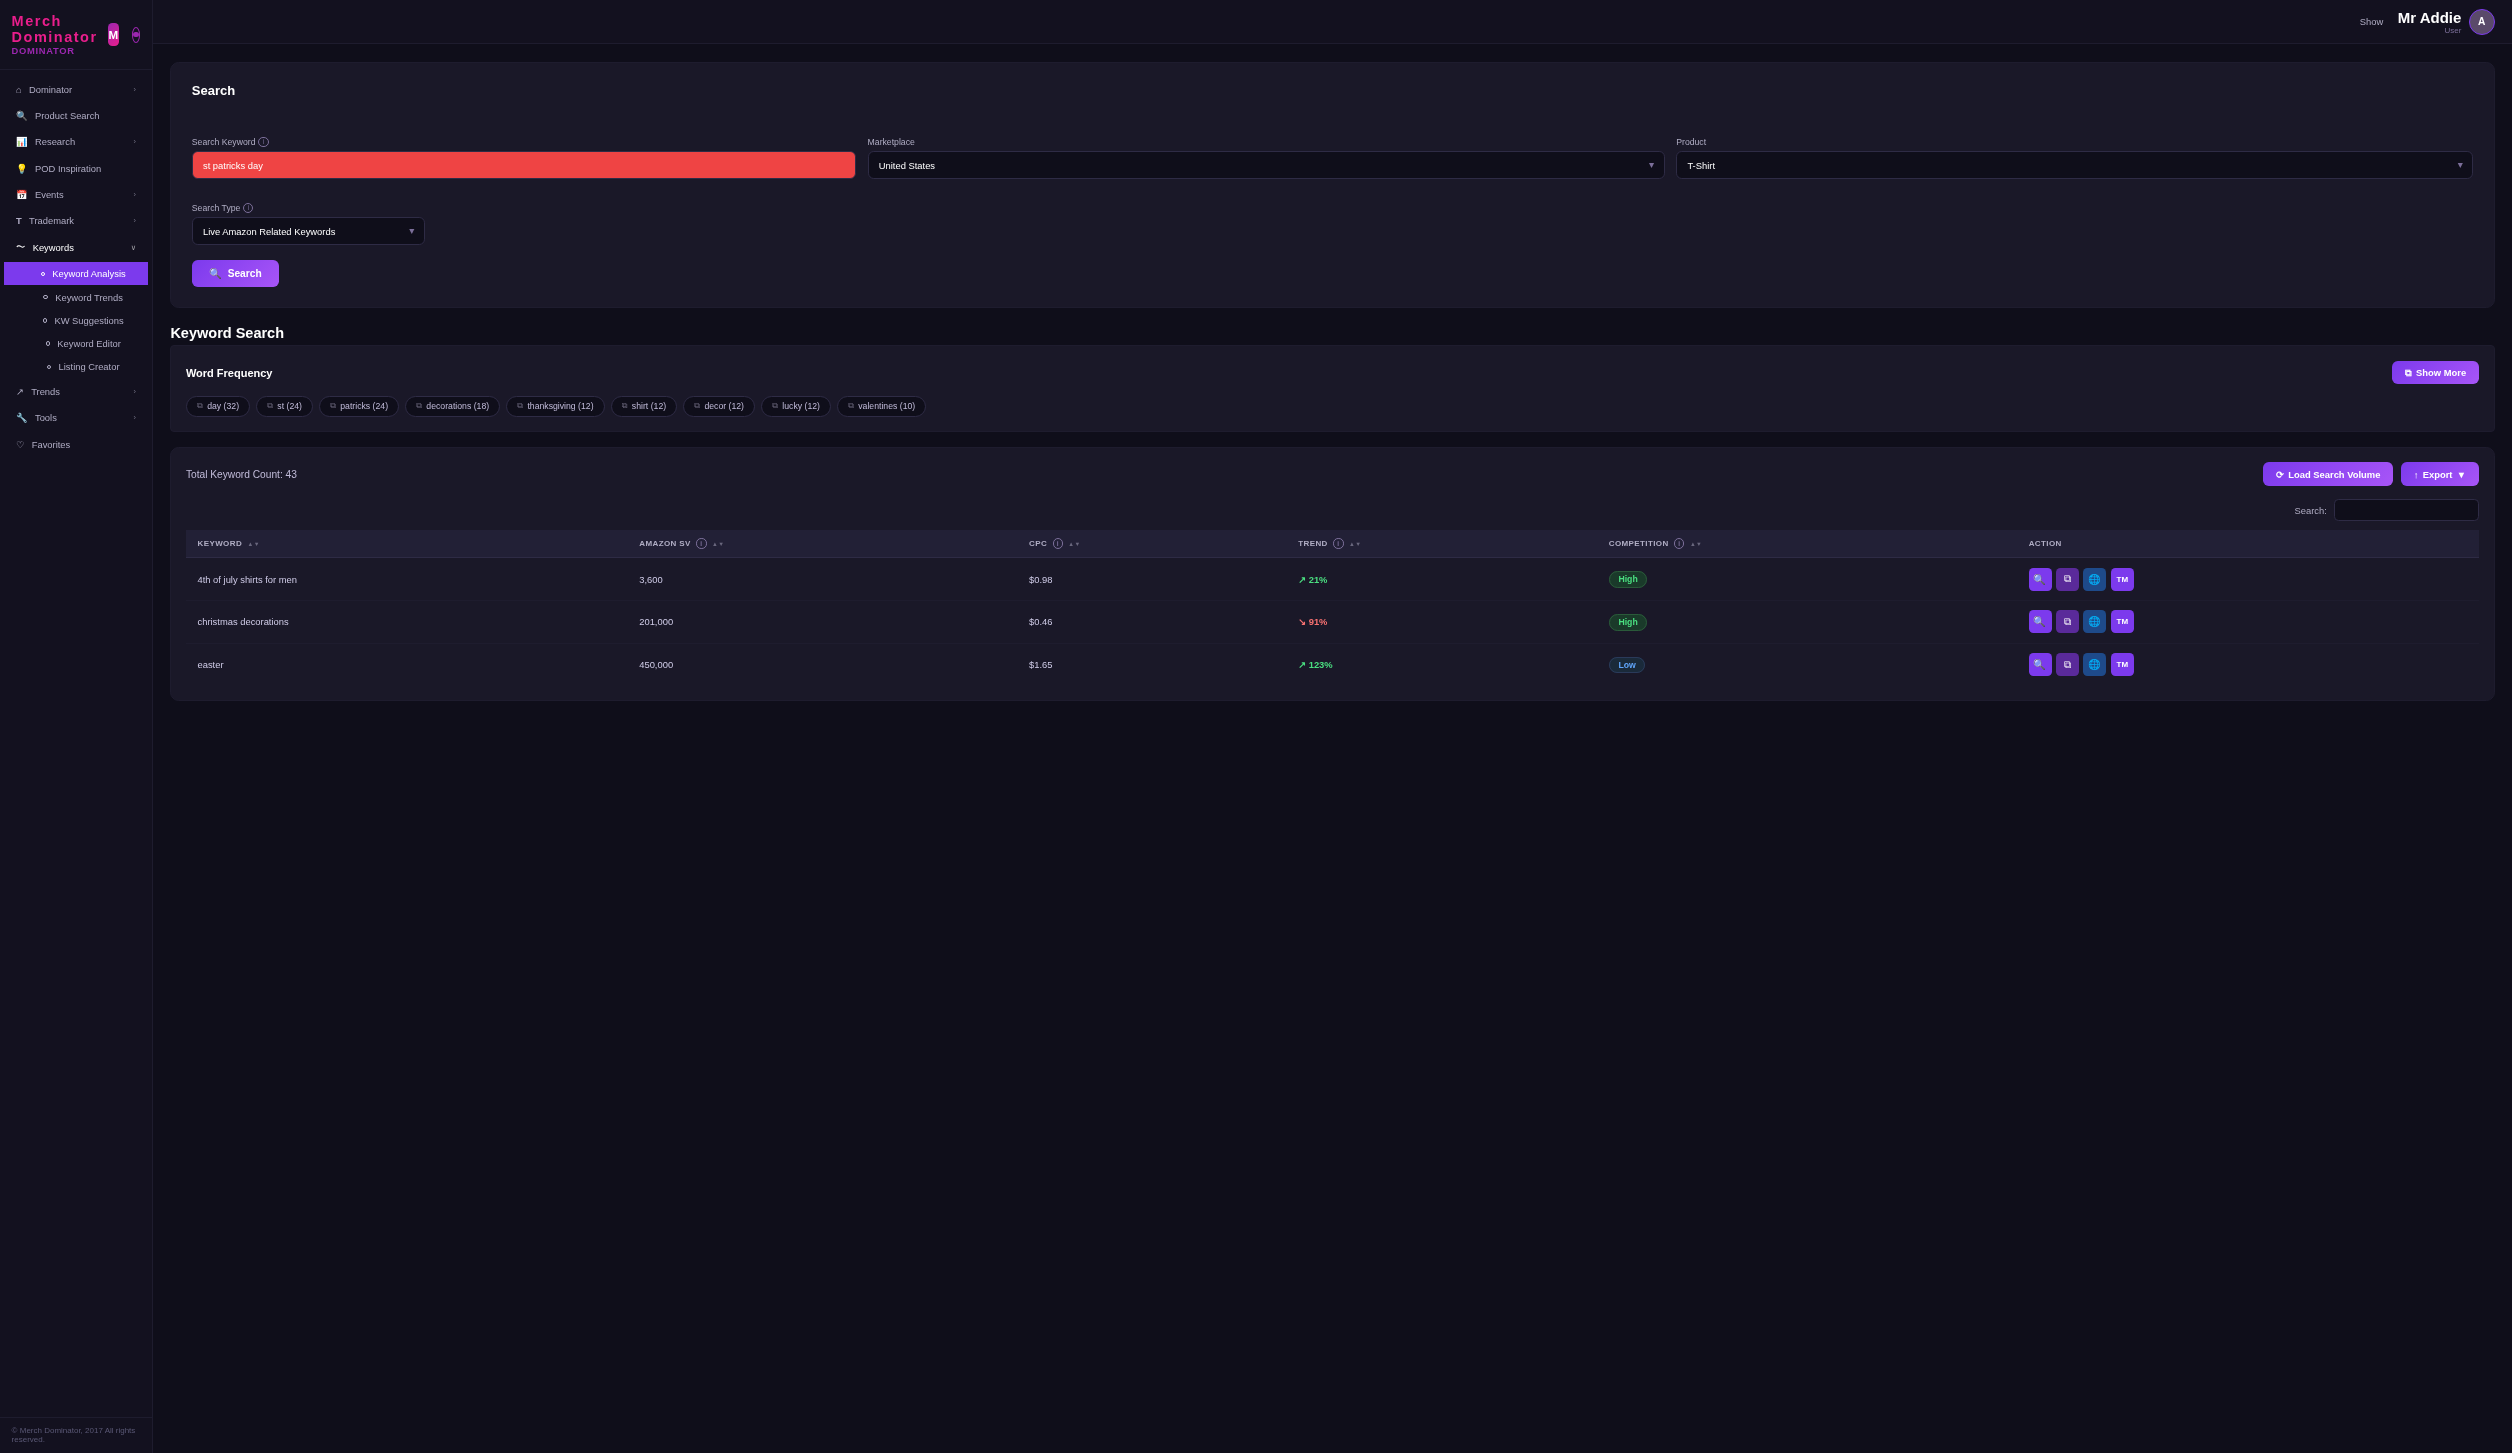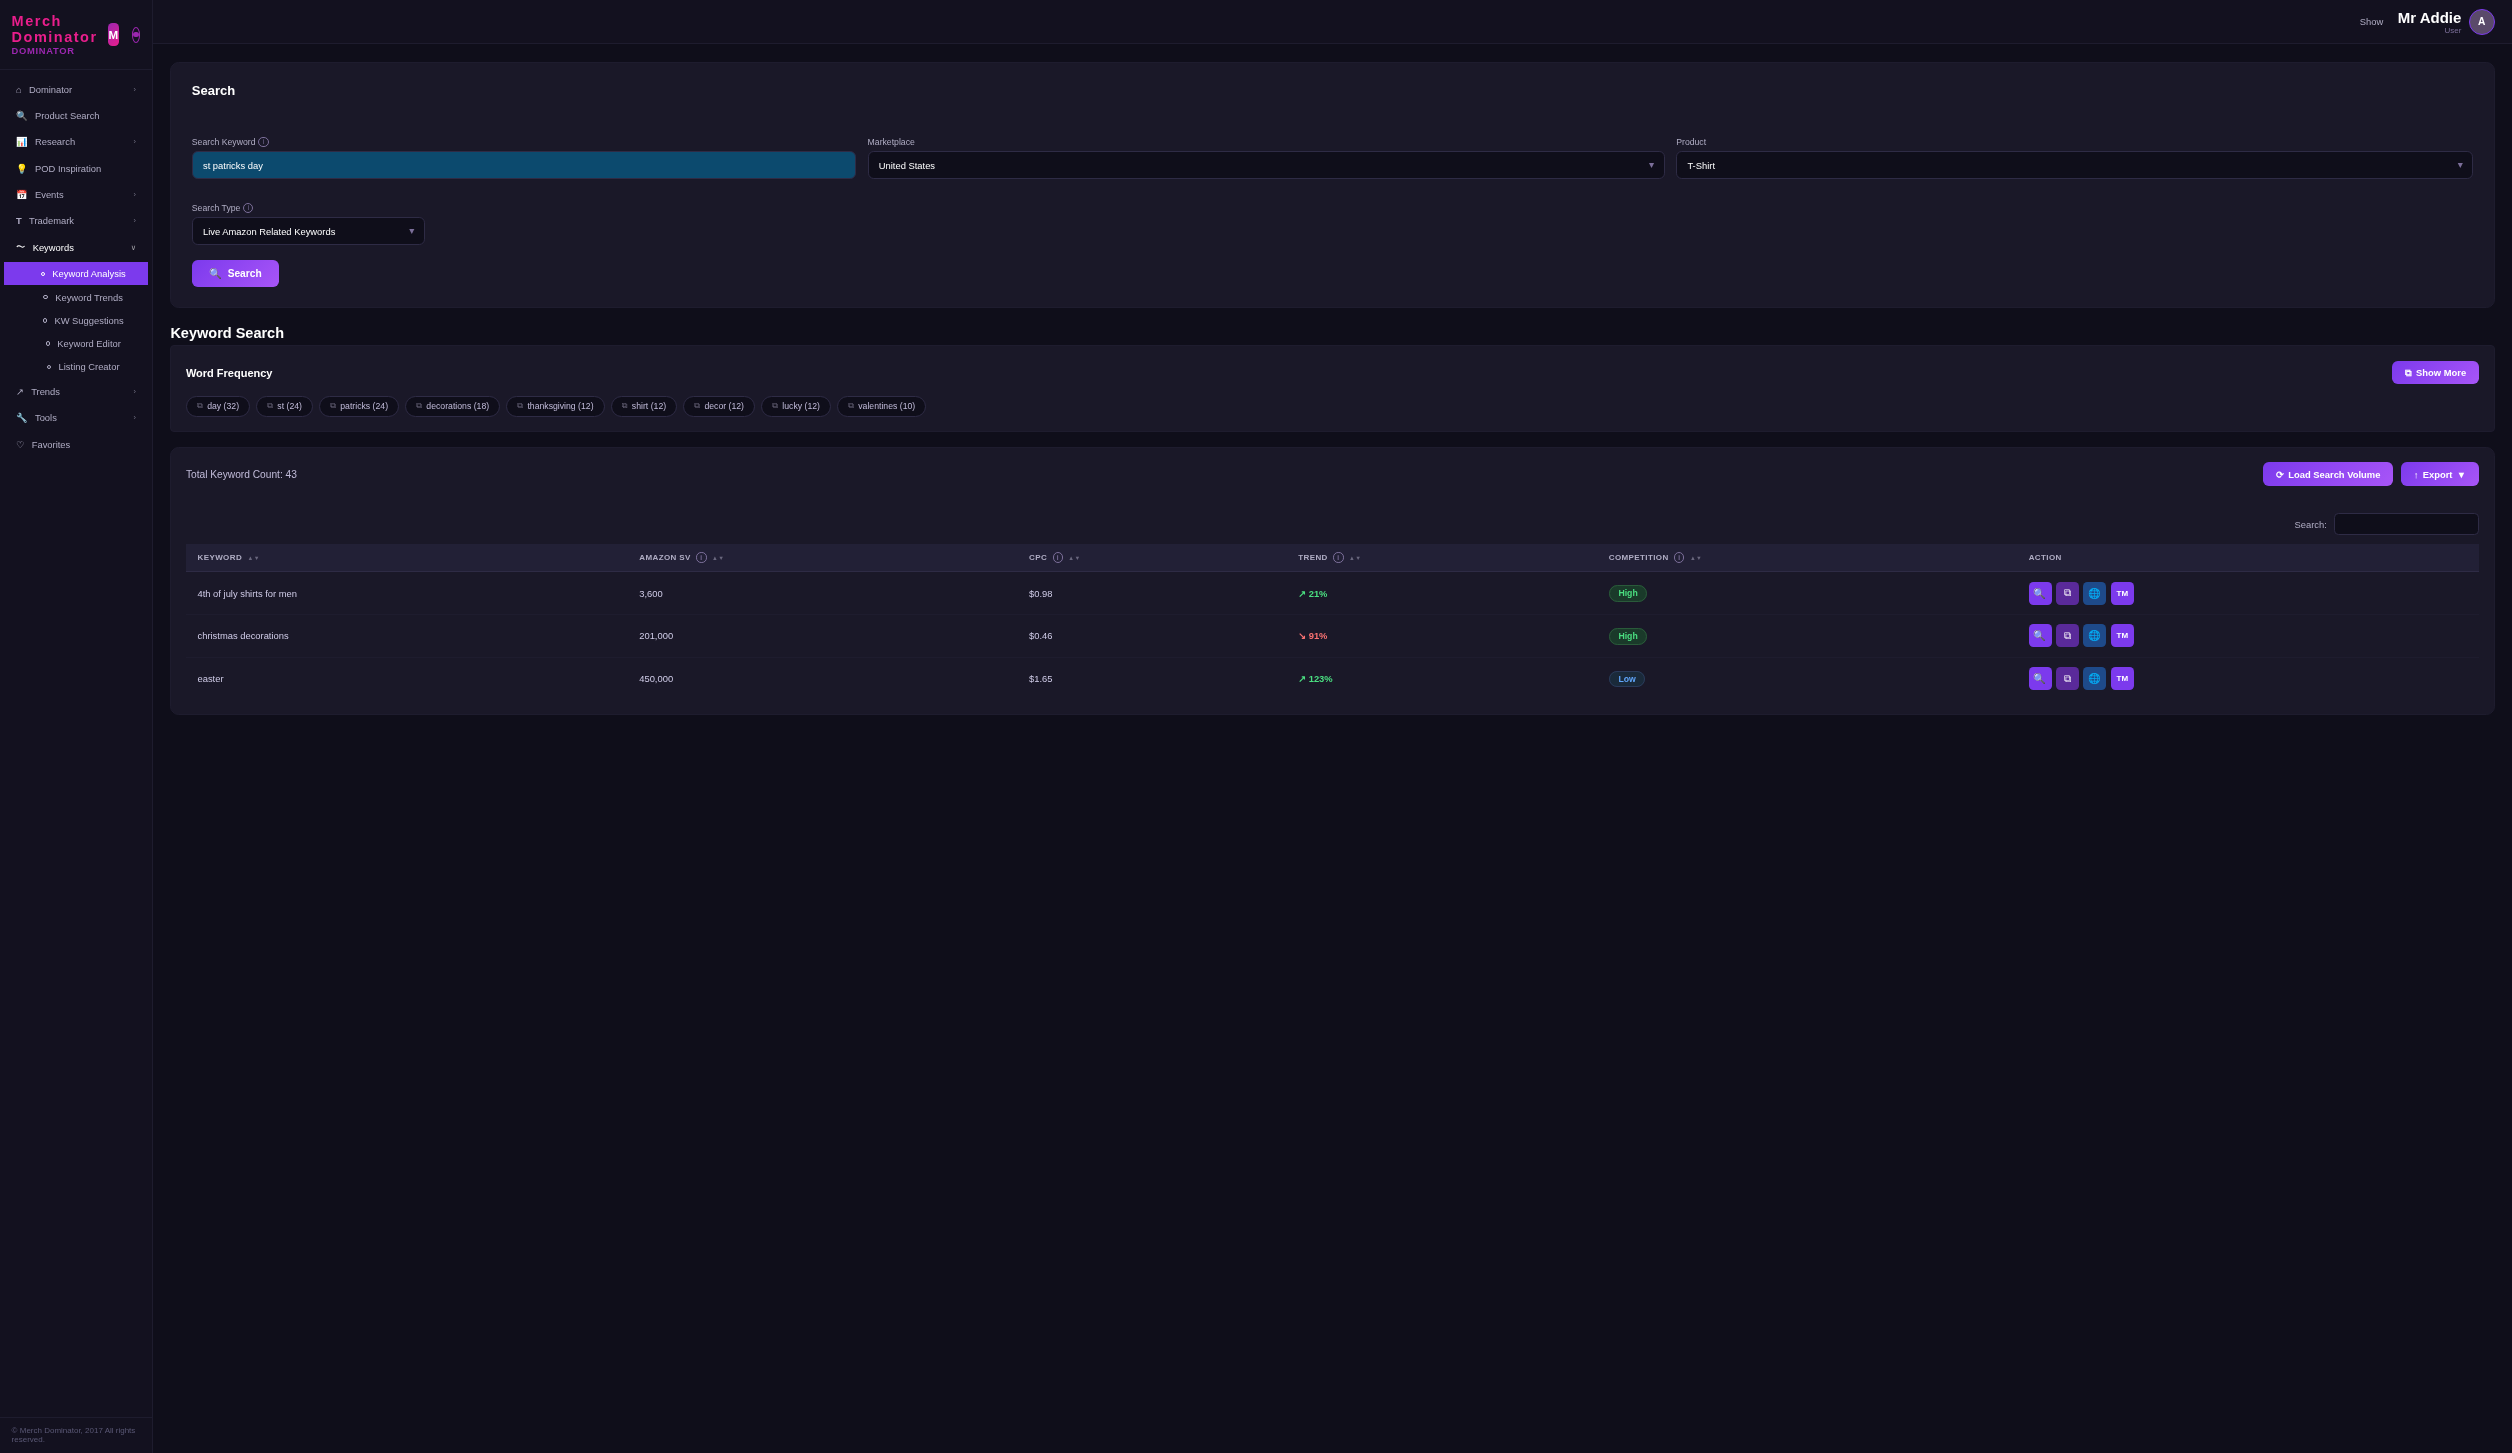--- a/index.html
+++ b/index.html
@@ -43,21 +43,21 @@
     
     .search-card { background: #1a1828; border-radius: 8.7px; padding: 20.4px; margin-bottom: 17.4px; border: 0.7px solid #1e1c2e; }
     .section-title { font-size: 13px; font-weight: 700; color: #fff; margin-bottom: 14.5px; }
     .form-row { display: flex; gap: 11.6px; margin-bottom: 11.6px; align-items: flex-end; }
     .form-group { display: flex; flex-direction: column; gap: 4.4px; margin-top: 24px; }
     .form-group.keyword { flex: 1; }
     .form-group.marketplace { flex: 1.2; }
     .form-group.product { flex: 1.2; }
     .form-label { font-size: 8.7px; color: #b0adc4; display: flex; align-items: center; gap: 2.9px; }
     .info-icon { width: 10.2px; height: 10.2px; border-radius: 50%; border: 0.7px solid #7c6f9a; display: inline-flex; align-items: center; justify-content: center; font-size: 6.5px; color: #7c6f9a; cursor: pointer; }
-    .form-input { background: #0c4a6e; border: 0.7px solid #2e2b45; border-radius: 5.8px; padding: 7.3px 10.2px; color: #fff; font-size: 9.4px; outline: none; }
+    .form-input { background: #ef4444; border: 0.7px solid #2e2b45; border-radius: 5.8px; padding: 7.3px 10.2px; color: #fff; font-size: 9.4px; outline: none; }
     .select-wrapper { position: relative; }
     .select-wrapper select { background: #0f0e1a; border: 0.7px solid #2e2b45; border-radius: 5.8px; padding: 7.3px 26px 7.3px 10.2px; color: #fff; font-size: 9.4px; outline: none; appearance: none; cursor: pointer; width: 100%; }
     .select-arrow { position: absolute; right: 8.7px; top: 50%; transform: translateY(-50%); pointer-events: none; color: #7c6f9a; font-size: 8.7px; }
     .search-type-row { margin-bottom: 14.5px; }
     .search-type-row .form-group { max-width: 233px; }
     .btn-search { background: linear-gradient(135deg, #7c3aed, #a855f7); border: none; border-radius: 5.8px; padding: 8px 17.4px; color: #fff; font-size: 10.2px; font-weight: 600; cursor: pointer; display: flex; align-items: center; gap: 5.8px; }
 
     
     .keyword-search-header { display: flex; align-items: center; justify-content: space-between; margin-bottom: 4px; }
     .keyword-search-title { font-size: 14.5px; font-weight: 700; color: #fff; }
@@ -65,21 +65,21 @@
     
     .freq-section { background: #1a1828; border-radius: 4px; padding: 14.5px; margin-bottom: 14.5px; border: 0.7px solid #1e1c2e; }
     .freq-header { display: flex; align-items: center; justify-content: space-between; margin-bottom: 11.6px; }
     .freq-title { font-size: 11px; font-weight: 600; color: #fff; }
     .btn-show-more { background: linear-gradient(135deg, #7c3aed, #a855f7); border: none; border-radius: 5.8px; padding: 5.8px 13px; color: #fff; font-size: 9.4px; font-weight: 600; cursor: pointer; display: flex; align-items: center; gap: 4.4px; }
     .freq-tags { display: flex; flex-wrap: wrap; gap: 5.8px; }
     .freq-tag { background: #0f0e1a; border: 0.7px solid #2e2b45; border-radius: 14.5px; padding: 4.4px 10.2px; font-size: 8.7px; color: #c0bad8; cursor: pointer; display: flex; align-items: center; gap: 4.4px; }
 
     
     .table-section { background: #1a1828; border-radius: 8.7px; padding: 14.5px; border: 0.7px solid #1e1c2e; }
-    .table-header { display: flex; align-items: center; justify-content: space-between; margin-bottom: 27px; }
+    .table-header { display: flex; align-items: center; justify-content: space-between; margin-bottom: 13px; }
     .table-count { font-size: 10.2px; color: #c0bad8; font-weight: 500; }
     .table-actions { display: flex; gap: 7.3px; align-items: center; }
     .btn-load-sv { background: linear-gradient(135deg, #7c3aed, #a855f7); border: none; border-radius: 5.8px; padding: 6.5px 13px; color: #fff; font-size: 9.4px; font-weight: 600; cursor: pointer; display: flex; align-items: center; gap: 4.4px; }
     .btn-export { background: linear-gradient(135deg, #7c3aed, #a855f7); border: none; border-radius: 5.8px; padding: 6.5px 13px; color: #fff; font-size: 9.4px; font-weight: 600; cursor: pointer; display: flex; align-items: center; gap: 4.4px; }
     .table-search-row { display: flex; justify-content: flex-end; margin-bottom: 8.7px; align-items: center; gap: 7.3px; }
     .table-search-label { font-size: 9.4px; color: #b0adc4; }
     .table-search-input { background: #0f0e1a; border: 0.7px solid #2e2b45; border-radius: 4.4px; padding: 4.4px 8.7px; color: #fff; font-size: 9.4px; outline: none; width: 145px; }
 
     
     .data-table { width: 100%; border-collapse: collapse; }

